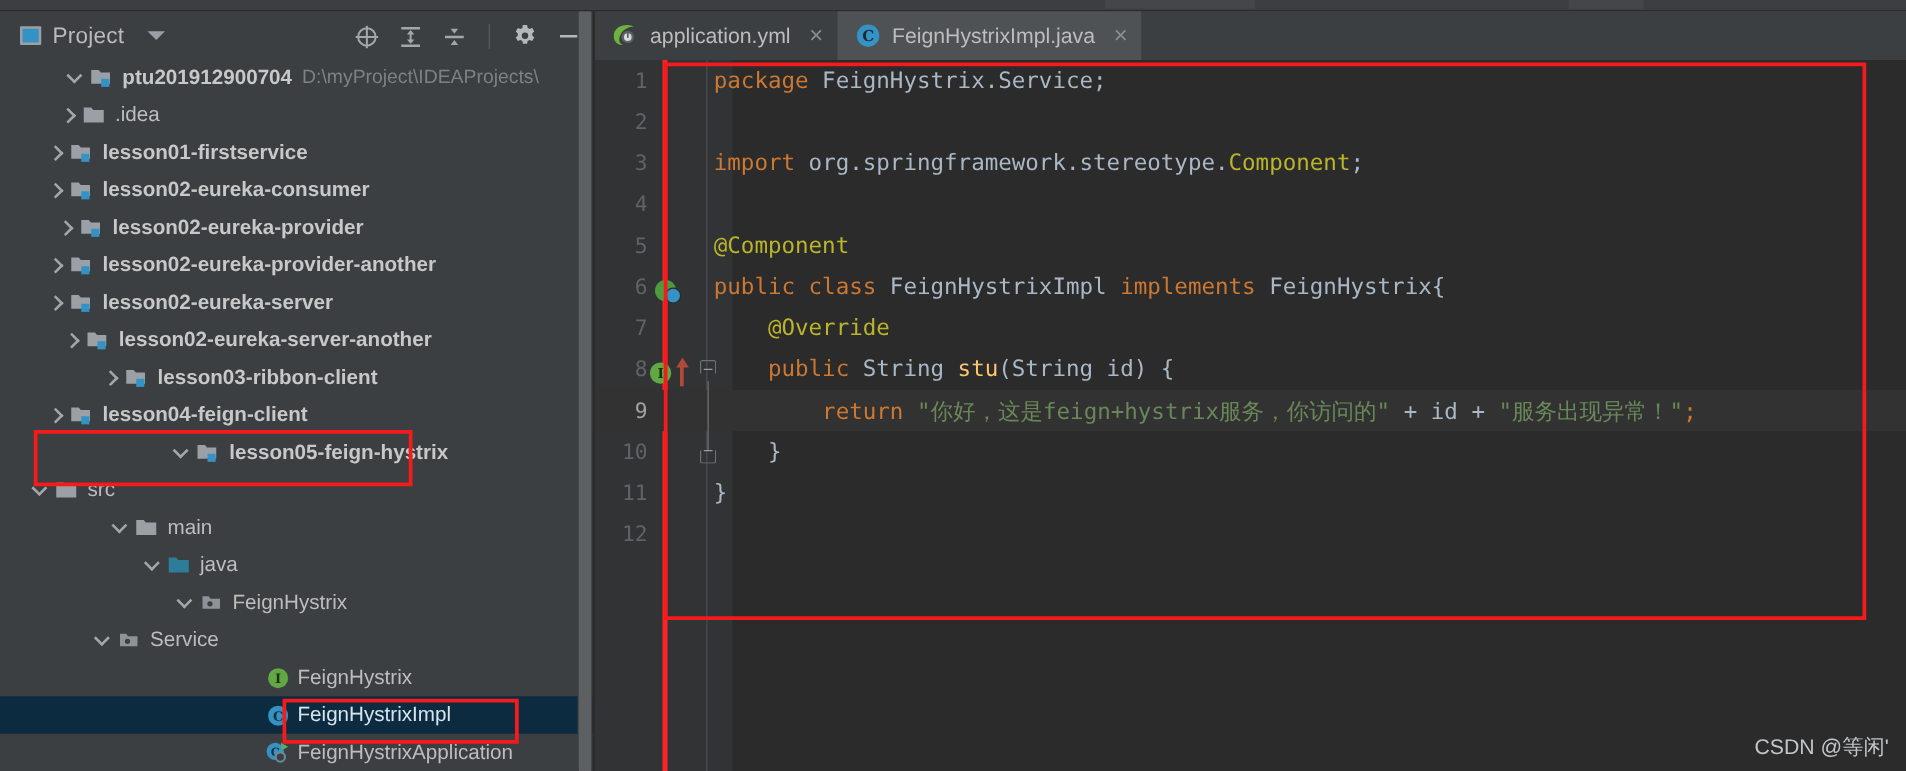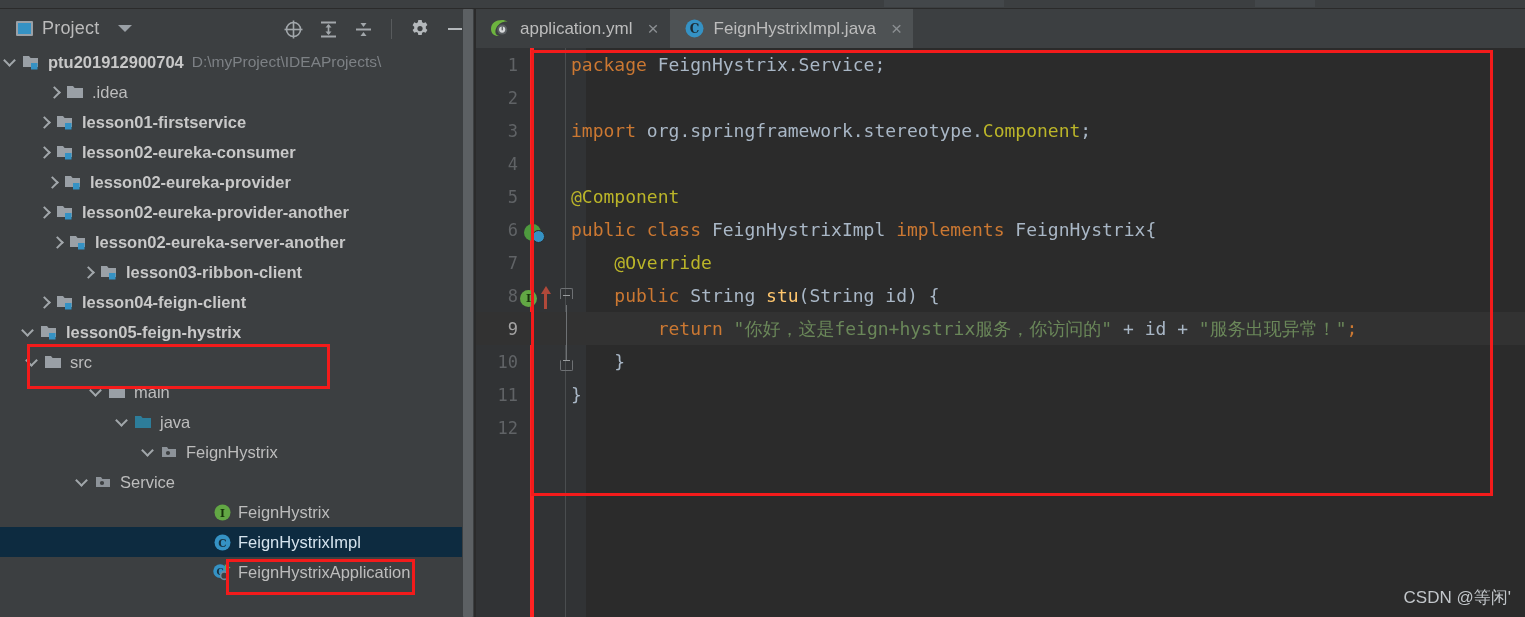--- a/index.html
+++ b/index.html
@@ -290,21 +290,21 @@
         </span>
         <span class="tool-btn">
           <svg width="22" height="20" viewBox="0 0 22 20">
             <line x1="4" y1="10" x2="18" y2="10" stroke="#b4b8bb" stroke-width="2"></line>
           </svg>
         </span>
       </div>
     </div>
 
     <div class="tree">
-        <div class="row" style="padding-left: 4px;">
+        <div class="row" style="padding-left: 9px; justify-content: center;">
           <span class="arrow d"></span>
           <span class="icon-wrap">
             <svg width="20" height="17" viewBox="0 0 20 17">
               <path fill="#9aa0a6" d="M1 2h6l1.6 2H16v9H1z"></path>
               <rect x="9" y="9" width="6.5" height="6.5" fill="#3592c4"></rect>
             </svg>
           </span>
           <span class="label b">ptu201912900704</span>
           <span class="label path">D:\myProject\IDEAProjects\</span>
         </div>
@@ -350,20 +350,30 @@
         <div class="row" style="padding-left: 38px;">
           <span class="arrow r"></span>
           <span class="icon-wrap">
             <svg width="20" height="17" viewBox="0 0 20 17">
               <path fill="#9aa0a6" d="M1 2h6l1.6 2H16v9H1z"></path>
               <rect x="9" y="9" width="6.5" height="6.5" fill="#3592c4"></rect>
             </svg>
           </span>
           <span class="label b">lesson02-eureka-provider-another</span>
         </div>
+        <div class="row" style="padding-left: 38px;">
+          <span class="arrow r"></span>
+          <span class="icon-wrap">
+            <svg width="20" height="17" viewBox="0 0 20 17">
+              <path fill="#9aa0a6" d="M1 2h6l1.6 2H16v9H1z"></path>
+              <rect x="9" y="9" width="6.5" height="6.5" fill="#3592c4"></rect>
+            </svg>
+          </span>
+          <span class="label b">lesson02-eureka-server</span>
+        </div>
         <div class="row" style="padding-left: 51px;">
           <span class="arrow r"></span>
           <span class="icon-wrap">
             <svg width="20" height="17" viewBox="0 0 20 17">
               <path fill="#9aa0a6" d="M1 2h6l1.6 2H16v9H1z"></path>
               <rect x="9" y="9" width="6.5" height="6.5" fill="#3592c4"></rect>
             </svg>
           </span>
           <span class="label b">lesson02-eureka-server-another</span>
         </div>
@@ -380,21 +390,21 @@
         <div class="row" style="padding-left: 38px;">
           <span class="arrow r"></span>
           <span class="icon-wrap">
             <svg width="20" height="17" viewBox="0 0 20 17">
               <path fill="#9aa0a6" d="M1 2h6l1.6 2H16v9H1z"></path>
               <rect x="9" y="9" width="6.5" height="6.5" fill="#3592c4"></rect>
             </svg>
           </span>
           <span class="label b">lesson04-feign-client</span>
         </div>
-        <div class="row" style="padding-left: 22px;">
+        <div class="row" style="padding-left: 22px; justify-content: center;">
           <span class="arrow d"></span>
           <span class="icon-wrap">
             <svg width="20" height="17" viewBox="0 0 20 17">
               <path fill="#9aa0a6" d="M1 2h6l1.6 2H16v9H1z"></path>
               <rect x="9" y="9" width="6.5" height="6.5" fill="#3592c4"></rect>
             </svg>
           </span>
           <span class="label b">lesson05-feign-hystrix</span>
         </div>
         <div class="row" style="padding-left: 26px;">

